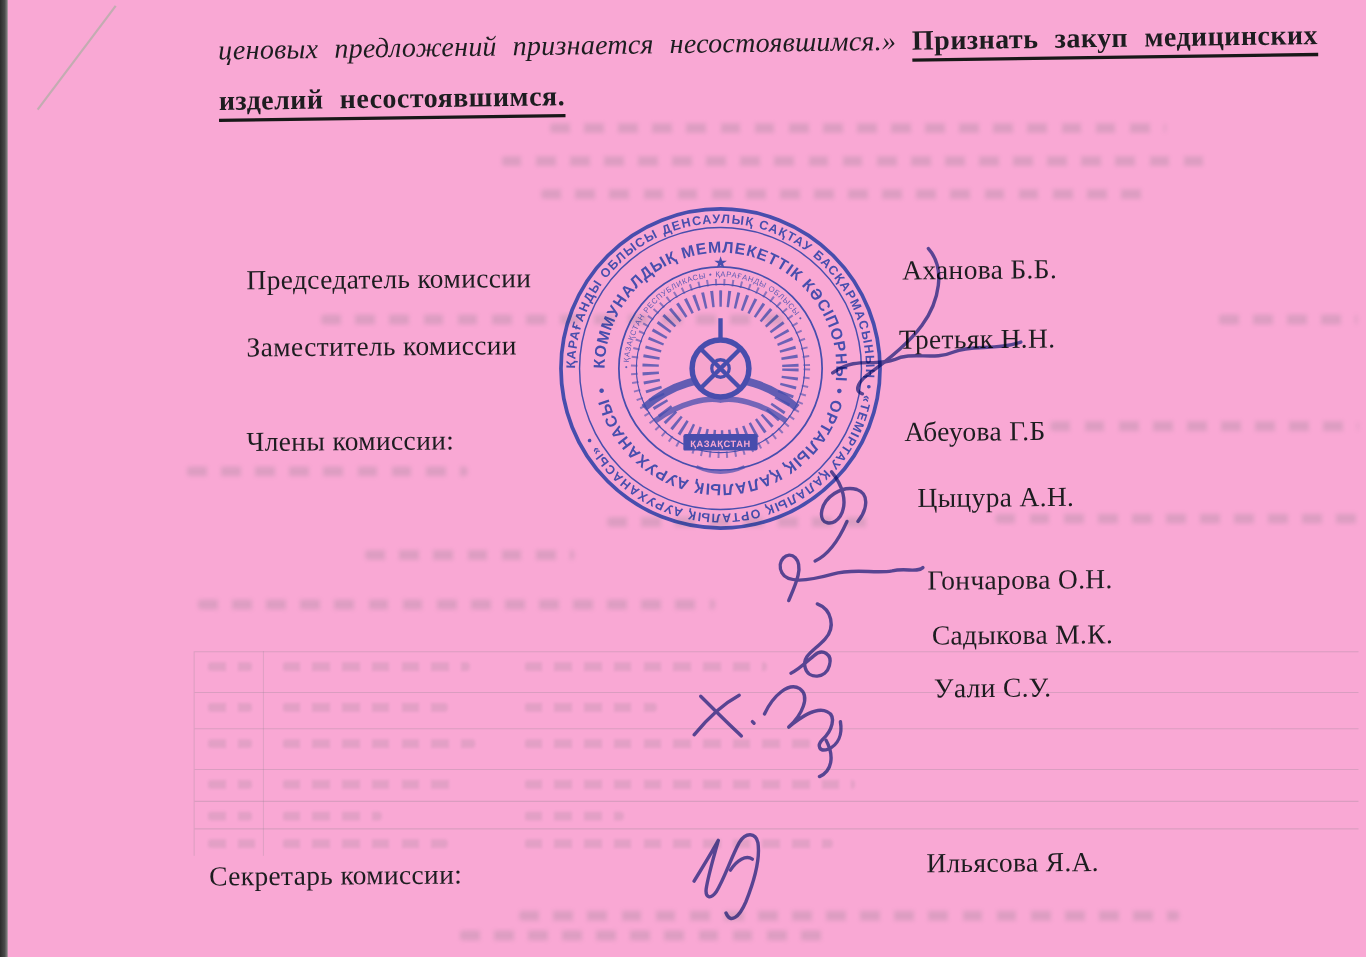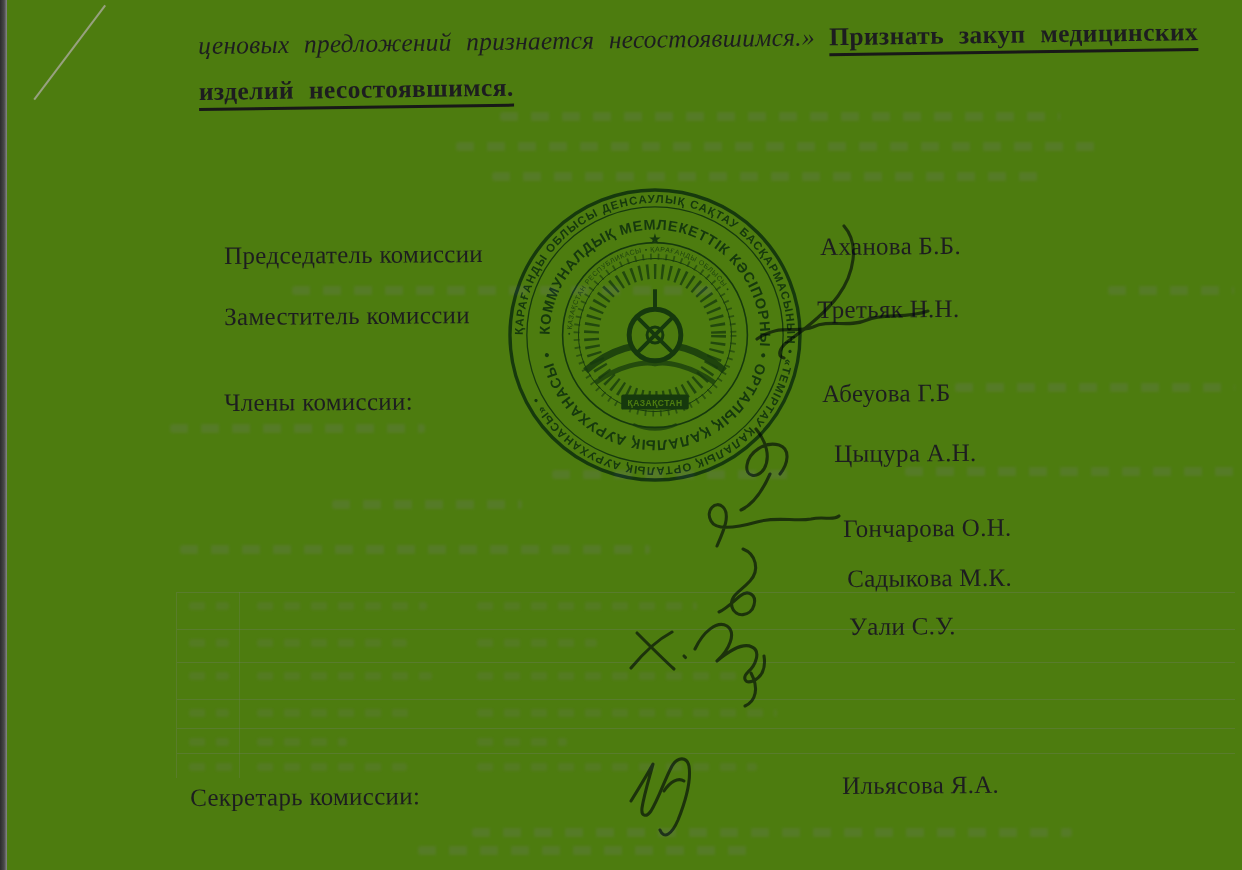--- a/index.html
+++ b/index.html
@@ -1,18 +1,18 @@
 <!DOCTYPE html>
 <html><head>
 <meta charset="utf-8">
 <style>
   html,body { margin:0; padding:0; background:#e9e9e9; }
   .page {
     position:relative; width:1242px; height:870px; margin:0 auto;
-    background:#4d7c0f; overflow:hidden;
+    background:#f9a8d4; overflow:hidden;
     font-family:"Liberation Serif", serif; color:#1d1d20;
   }
   
   .scan-edge { position:absolute; left:0; top:0; width:7px; height:870px;
     background:linear-gradient(90deg,#2b2b2b 0%, #4a4a4a 60%, #8a8a8a 100%); }
   .crease { position:absolute; left:106px; top:6px; width:118px; height:2px;
     background:rgba(176,173,165,.75); transform:rotate(127deg); transform-origin:left top; }
 
   
   .para { position:absolute; left:198px; top:30px; width:1000px;

